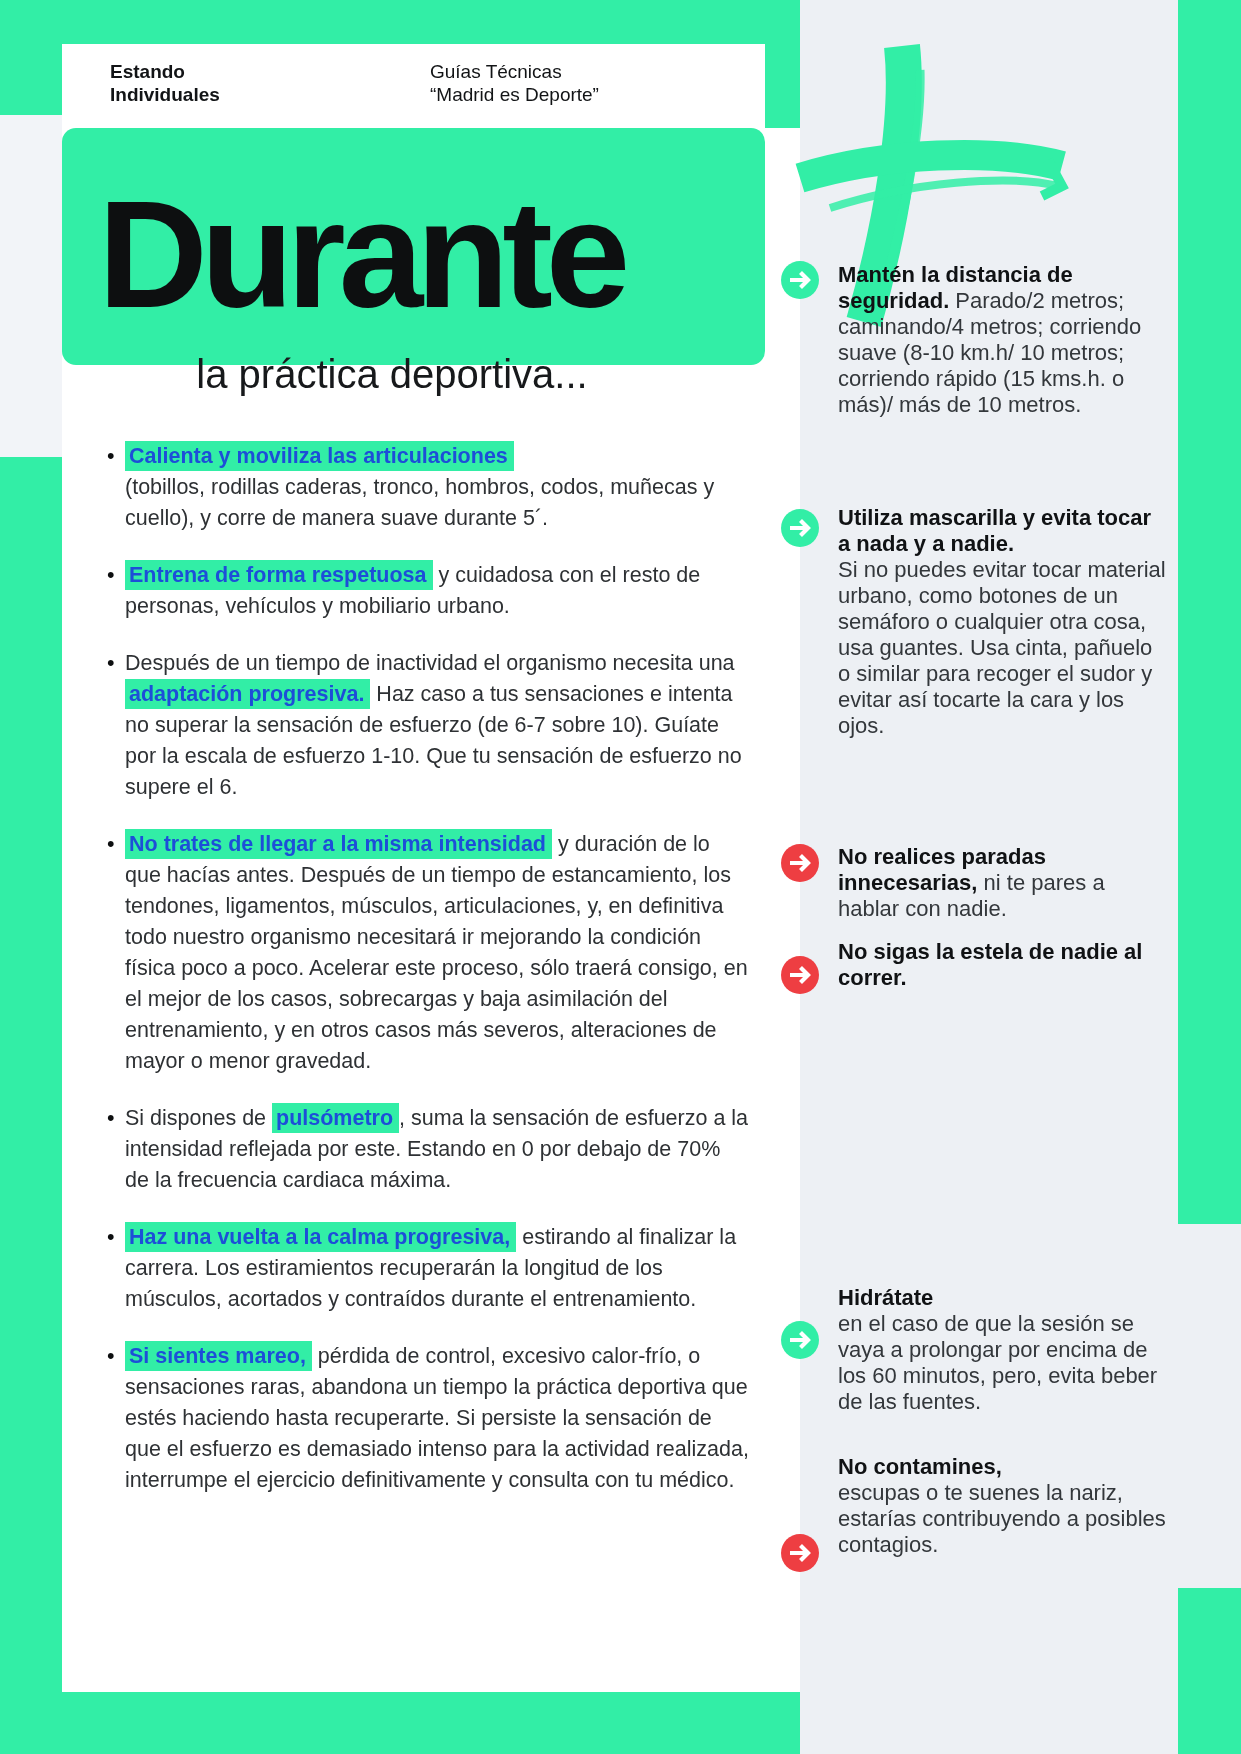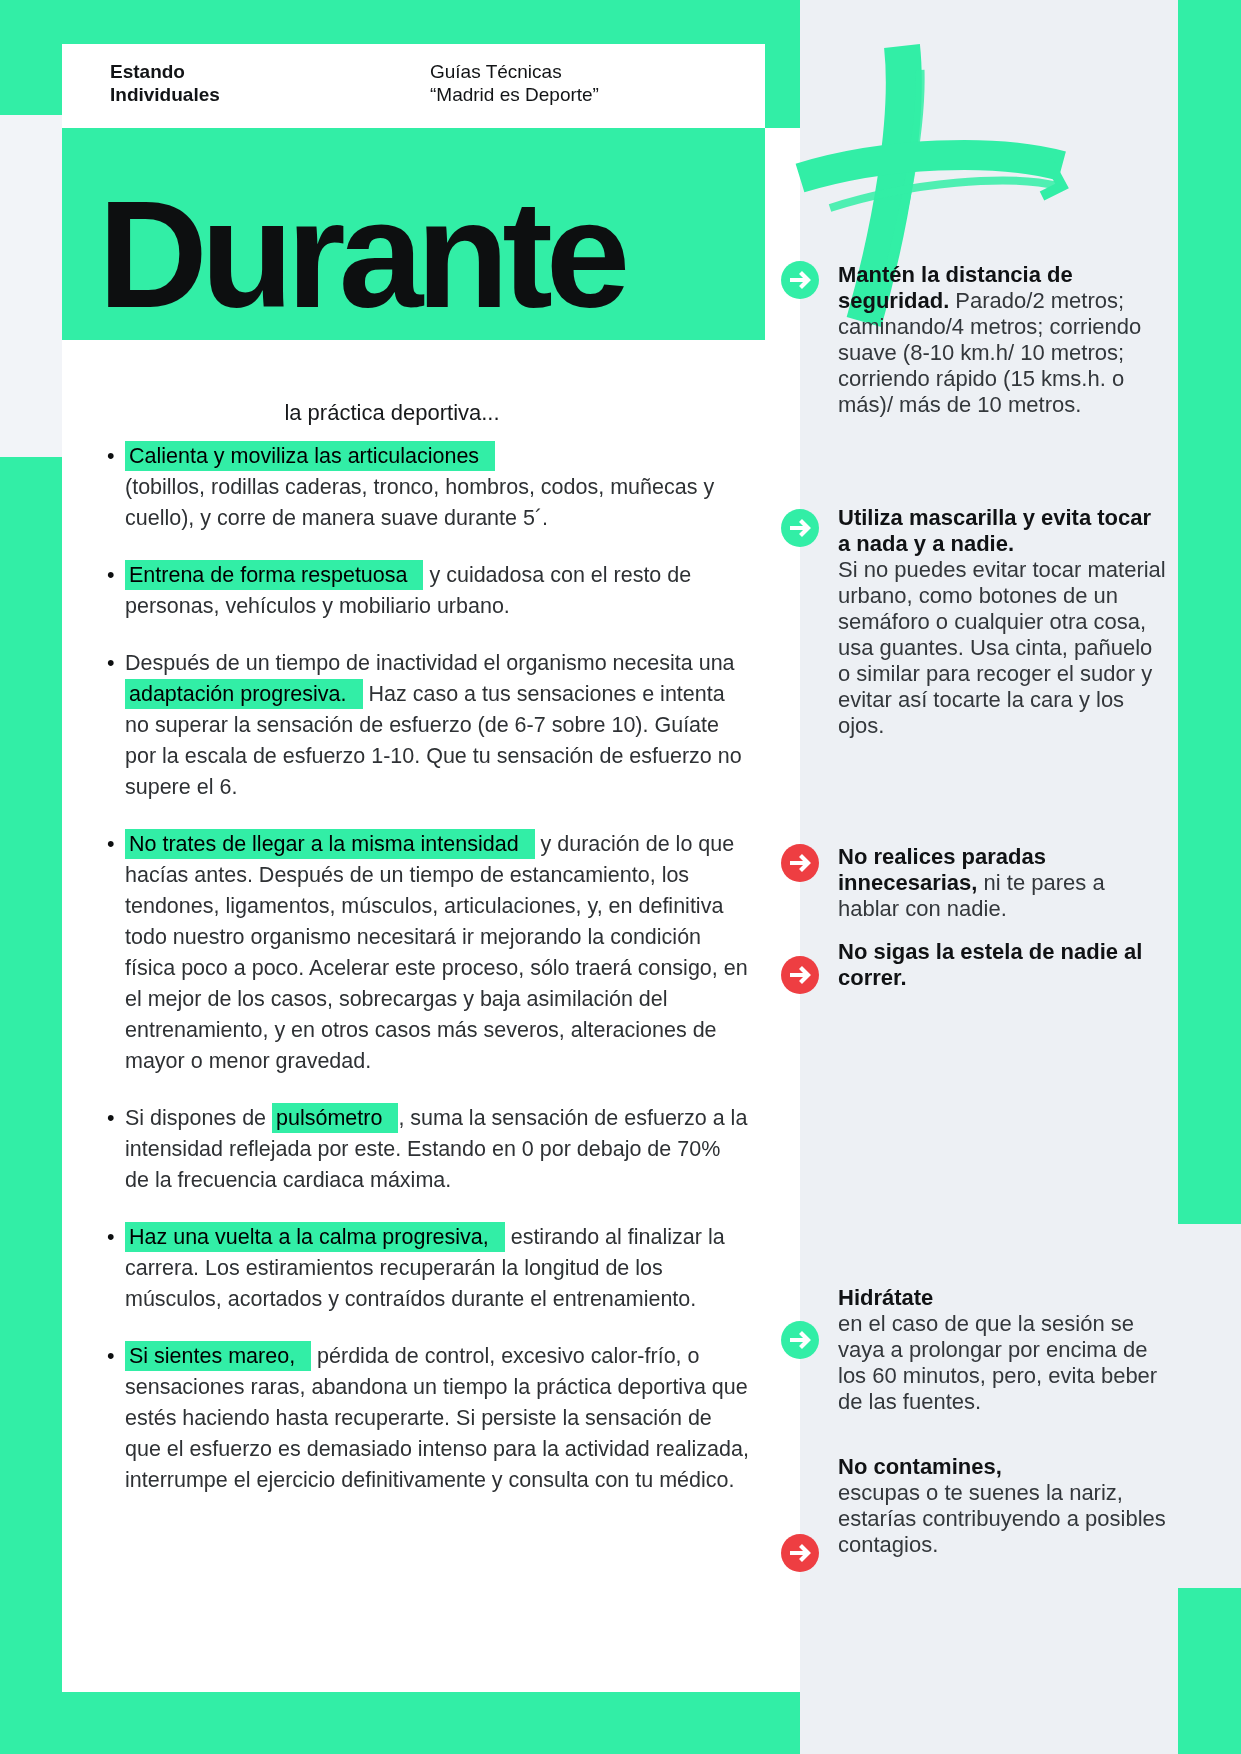--- a/index.html
+++ b/index.html
@@ -20,39 +20,39 @@
   .sidebar-panel{left:800px;top:0;width:441px;height:1754px;background:var(--panel);}
   .green-band-right-top{left:1178px;top:0;width:63px;height:1224px;background:var(--green);}
   .green-band-right-bottom{left:1178px;top:1588px;width:63px;height:166px;background:var(--green);}
   .green-top-bar{left:0;top:0;width:800px;height:44px;background:var(--green);}
   .green-corner-sq{left:0;top:0;width:62px;height:115px;background:var(--green);}
   .pale-left-strip{left:0;top:115px;width:62px;height:342px;background:var(--pale);}
   .green-left-strip{left:0;top:457px;width:62px;height:1297px;background:var(--green);}
   .green-gutter{left:765px;top:0;width:35px;height:128px;background:var(--green);}
   .green-bottom-band{left:0;top:1692px;width:800px;height:62px;background:var(--green);}
   .header-band{left:62px;top:44px;width:703px;height:84px;background:#ffffff;}
-  .title-block{left:62px;top:128px;width:703px;height:212px;background:var(--green);}
+  .title-block{left:62px;top:128px;width:703px;height:237px;background:var(--green);border-radius:14px;}
 
   
   .hdr{position:absolute;top:60px;font-size:19px;line-height:23px;color:#121416;}
   .hdr.left{left:110px;font-weight:bold;}
   .hdr.right{left:430px;font-weight:normal;}
 
   
   .durante{position:absolute;left:36px;top:50px;font-size:152px;line-height:1;
     font-weight:bold;letter-spacing:-7px;color:#0d0f10;white-space:nowrap;}
   .subtitle{position:absolute;left:40px;top:224px;width:580px;text-align:center;
-    font-size:22px;color:#17191b;margin-top:48px;}
+    font-size:40px;color:#17191b;}
 
   
   .bullets{position:absolute;left:125px;top:441px;width:625px;font-size:21.5px;line-height:31px;color:var(--body);}
   .bullet{position:relative;margin-bottom:26px;}
   .bullet::before{content:"•";position:absolute;left:-18px;top:0;color:#0d0f10;font-size:21.5px;}
-  .hl{background:var(--green);font-weight:normal;color:#000000;
-      padding:3px 16px 3px 4px;box-decoration-break:clone;-webkit-box-decoration-break:clone;}
+  .hl{background:var(--green);font-weight:bold;color:#1d4ed8;
+      padding:3px 6px 3px 4px;box-decoration-break:clone;-webkit-box-decoration-break:clone;}
 
   
   .side-item{position:absolute;left:838px;width:330px;font-size:22px;line-height:26px;color:#33373b;}
   .side-item .b{font-weight:bold;color:#101214;}
   .arrow-badge{position:absolute;left:781px;width:38px;height:38px;border-radius:50%;}
   .arrow-badge.green{background:var(--green);}
   .arrow-badge.red{background:var(--red);}
   .arrow-badge svg{position:absolute;left:0;top:0;}
 
   

